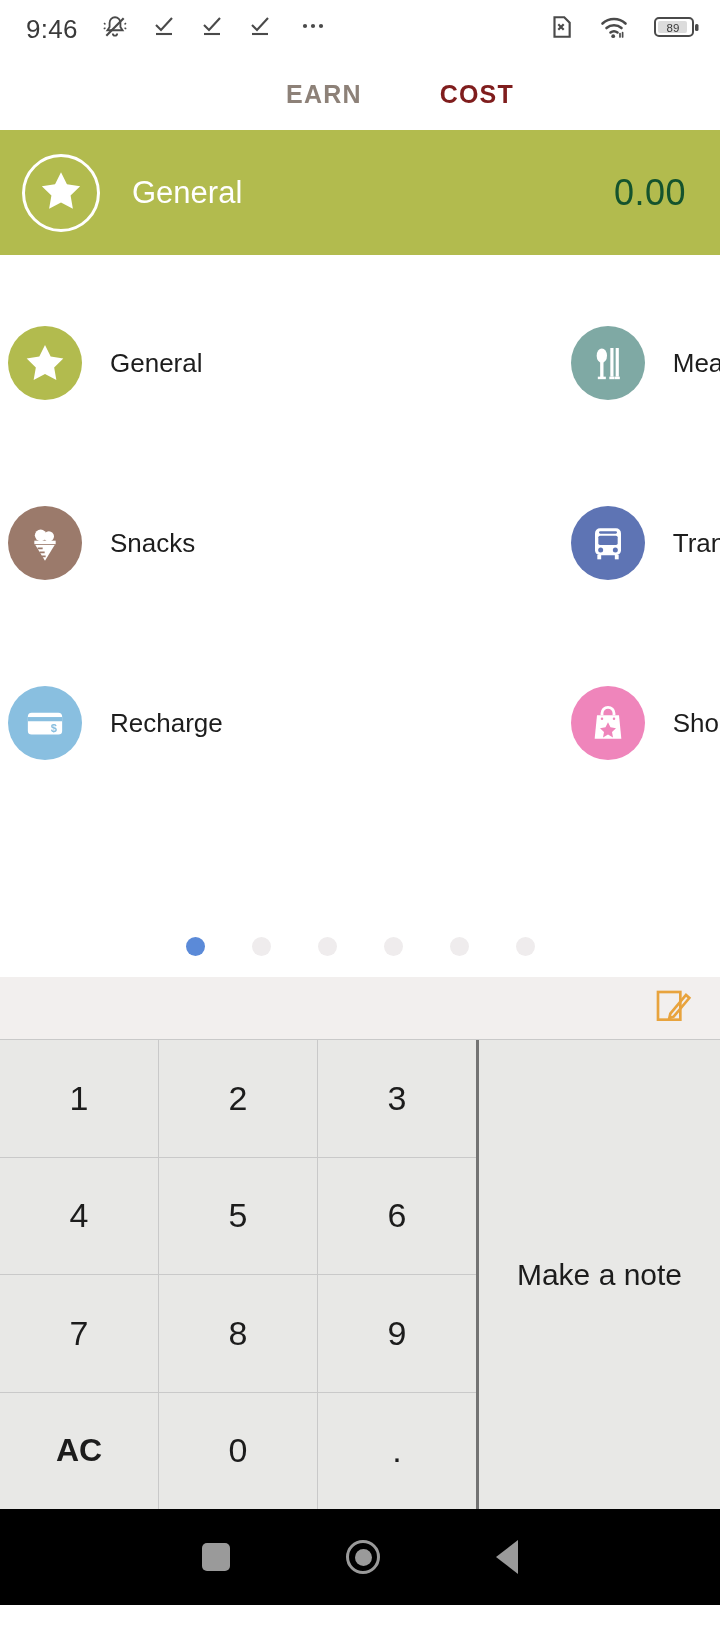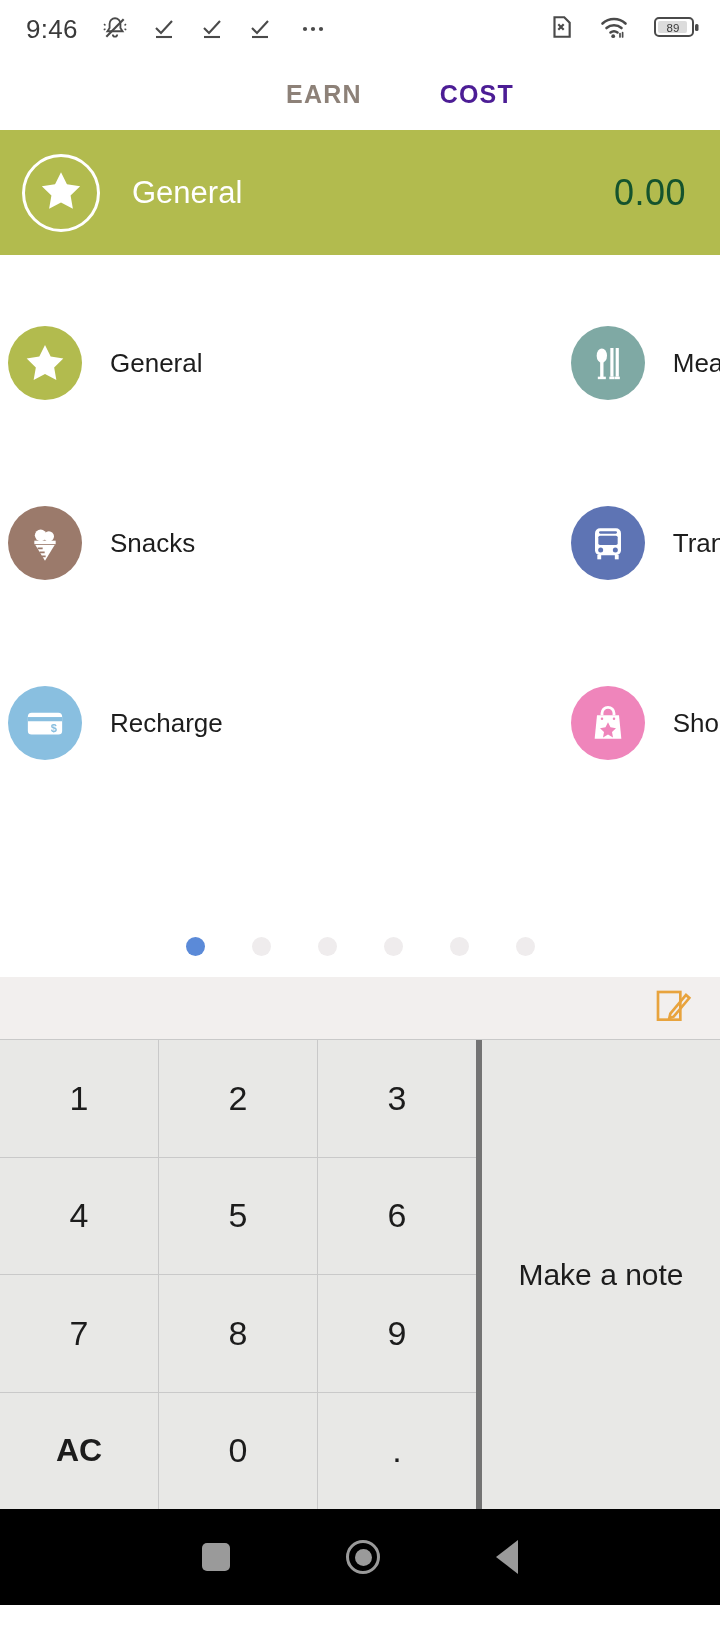--- a/index.html
+++ b/index.html
@@ -11,37 +11,37 @@
     position:relative;
   }
 
   
   .statusbar{
     height:58px; width:100%;
     display:flex; align-items:center;
     padding:0 20px 0 26px;
     background:#ffffff;
   }
-  .sb-left{ display:flex; align-items:flex-end; gap:24px; }
+  .sb-left{ display:flex; align-items:flex-start; gap:24px; }
   .sb-time{ font-size:26px; color:#3a3a3a; font-weight:400; letter-spacing:.3px; }
   .sb-right{ margin-left:auto; display:flex; align-items:center; gap:26px; }
   .ico{ display:block; }
 
   
   .tabs{
     height:72px; width:100%;
     display:flex; align-items:center; justify-content:center;
     gap:78px; background:#fff;margin-left:40px;
   }
   .tab{
     font-size:25px; font-weight:bold; letter-spacing:1.2px;
     cursor:pointer;
   }
   .tab-earn{ color:#8d8178; }
-  .tab-cost{ color:#4c1d95; }
+  .tab-cost{ color:#7f1d1d; }
 
   
   .selbar{
     height:125px; width:100%;
     background:#b2bb4e;
     display:flex; align-items:center;
     padding:0 34px 0 22px;
   }
   .selbar-circle{
     width:78px; height:78px; border-radius:50%;
@@ -113,21 +113,21 @@
     display:flex; align-items:center; justify-content:center;
     font-size:34px; color:#1c1c1c; font-weight:400;
     cursor:pointer; user-select:none;
   }
   .key-ac{ font-weight:bold; font-size:32px; }
   .key-dot{ font-size:34px; }
   .note-panel{
     flex:1; background:#e8e8e6;
     display:flex; align-items:center; justify-content:center;
     font-size:30px; color:#1c1c1c; cursor:pointer;
-    border-left:6px solid #737373;
+    border-left:3px solid #737373;
   }
 
   
   .navbar{
     height:96px; background:#000000;
     display:flex; align-items:center; justify-content:center;
     gap:116px;
   }
   .nav-btn{ cursor:pointer; display:flex; align-items:center; justify-content:center; }
   .nav-square{ width:28px; height:28px; background:#9a9a9a; border-radius:5px; }

